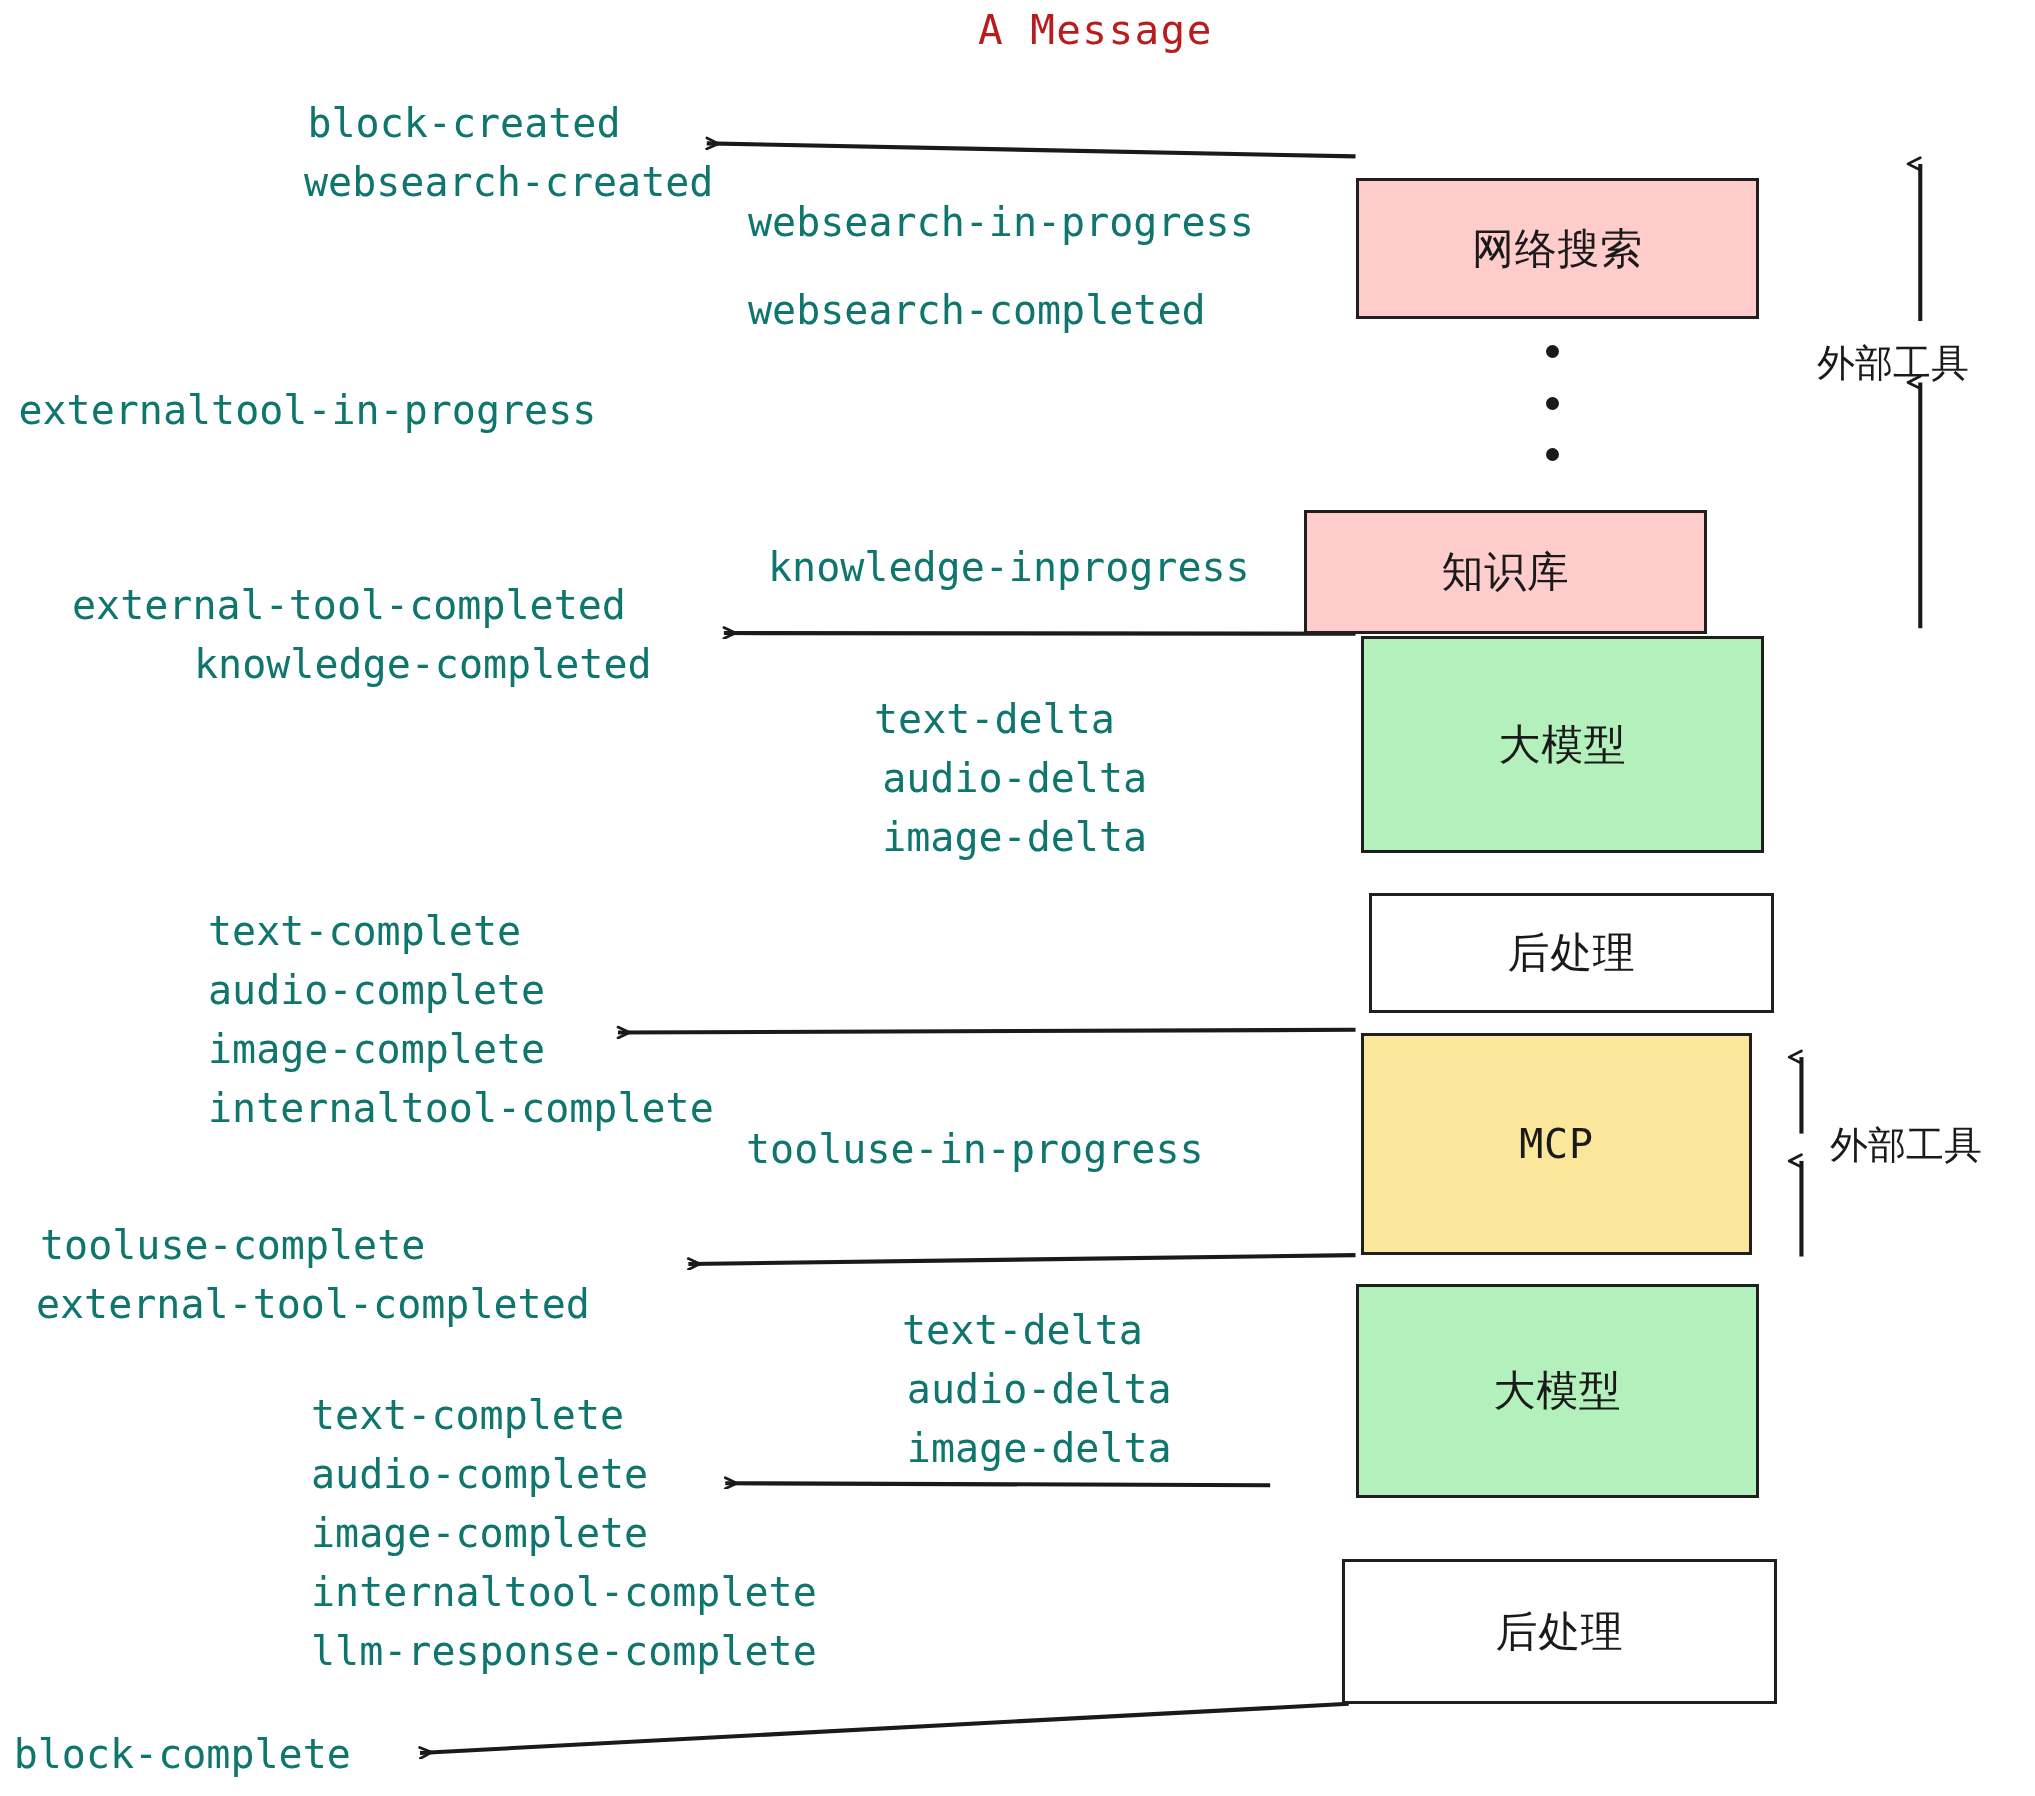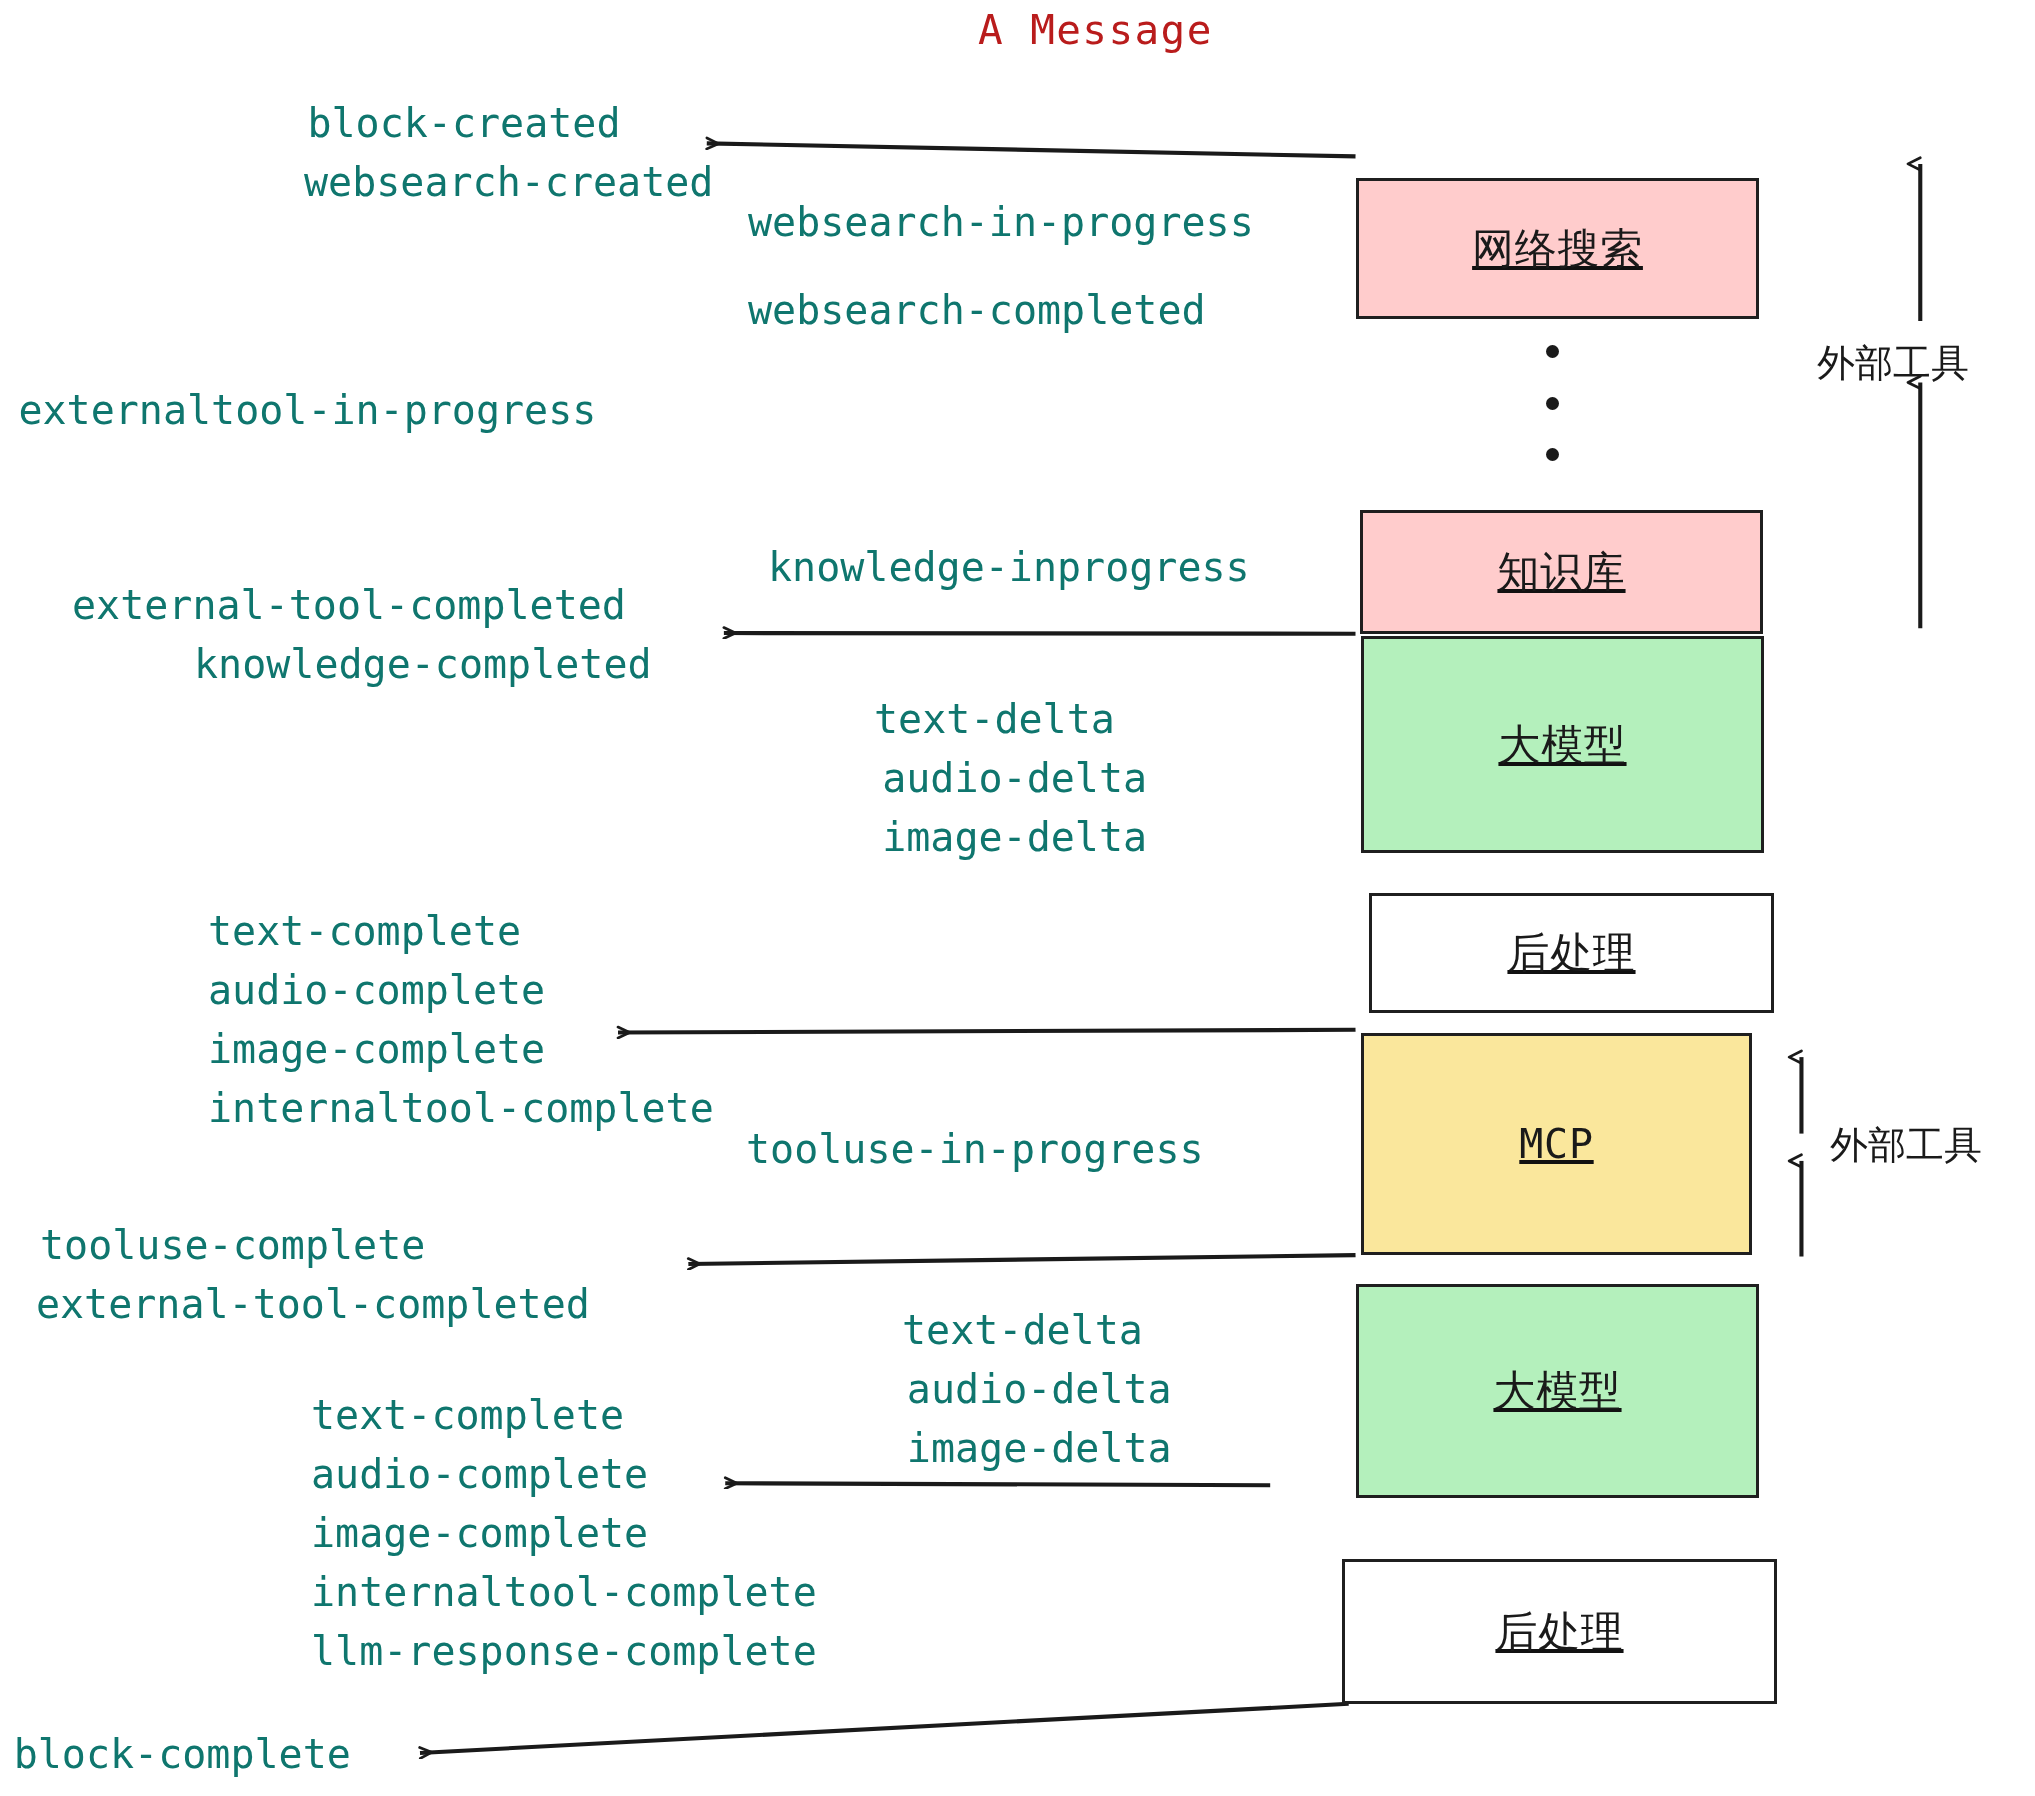--- a/index.html
+++ b/index.html
@@ -39,21 +39,20 @@
   .evt-group .evt{display:block;}
 
   
   .node{
     position:absolute;
     border:3.4px solid #1f1f1f;
     box-sizing:border-box;
     display:flex;
     align-items:center;
     justify-content:center;
-    text-decoration:underline;
   }
   .node span{
     font-family:"DejaVu Sans", sans-serif;
     font-size:42px;
     color:#1a1a1a;
     letter-spacing:0.7px;
     white-space:nowrap;
   }
   .node.mcp span{
     font-family:"DejaVu Sans Mono", monospace;
@@ -145,21 +144,21 @@
   <div class="node" style="left:1356px;top:178px;width:403px;height:141px;background:#FFCCCC;">
     <span>网络搜索</span>
   </div>
 
   <div class="vdots" style="left:1546px;top:345px;width:13.7px;height:116px;">
     <i></i>
       <i></i>
       <i></i>
   </div>
 
-  <div class="node" style="left:1360px;top:510px;width:403px;height:124px;background:#FFCCCC;">
+  <div class="node" style="left:1304px;top:510px;width:403px;height:124px;background:#FFCCCC;">
     <span>知识库</span>
   </div>
 
   <div class="node" style="left:1361px;top:636px;width:403px;height:217px;background:#B4F0BC;">
     <span>大模型</span>
   </div>
 
   <div class="node" style="left:1369px;top:893px;width:405px;height:120px;background:#FFFFFF;">
     <span>后处理</span>
   </div>

